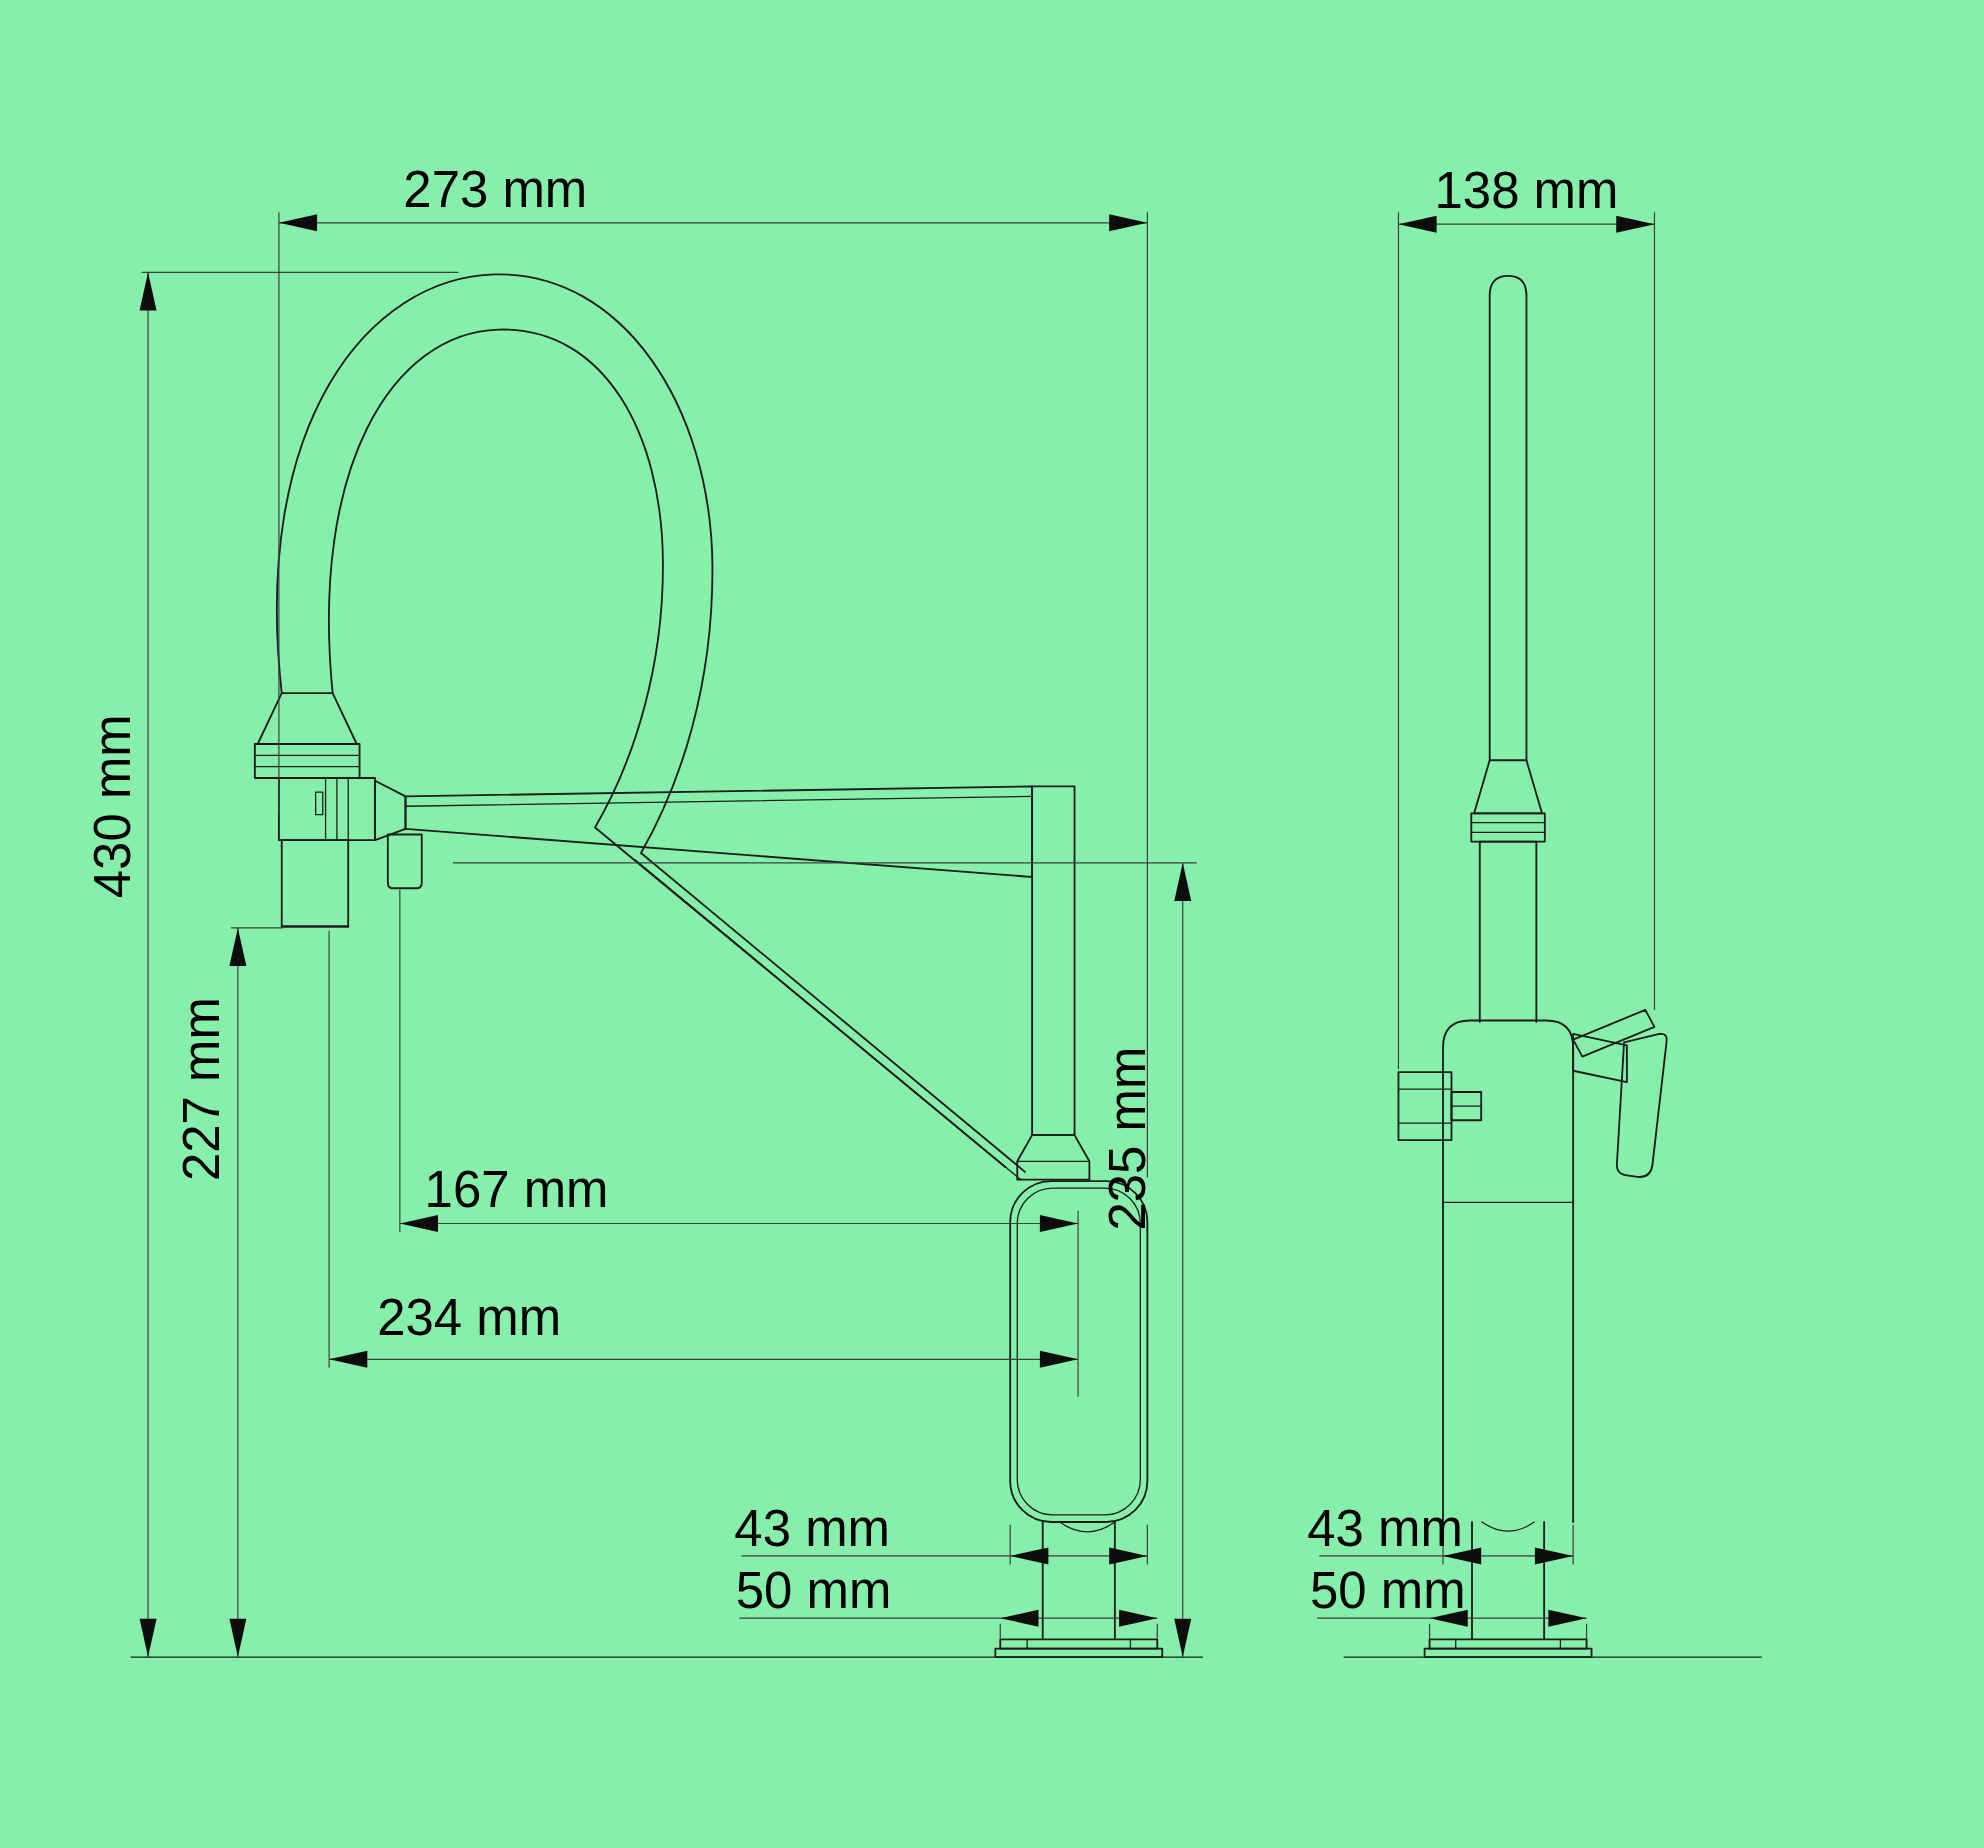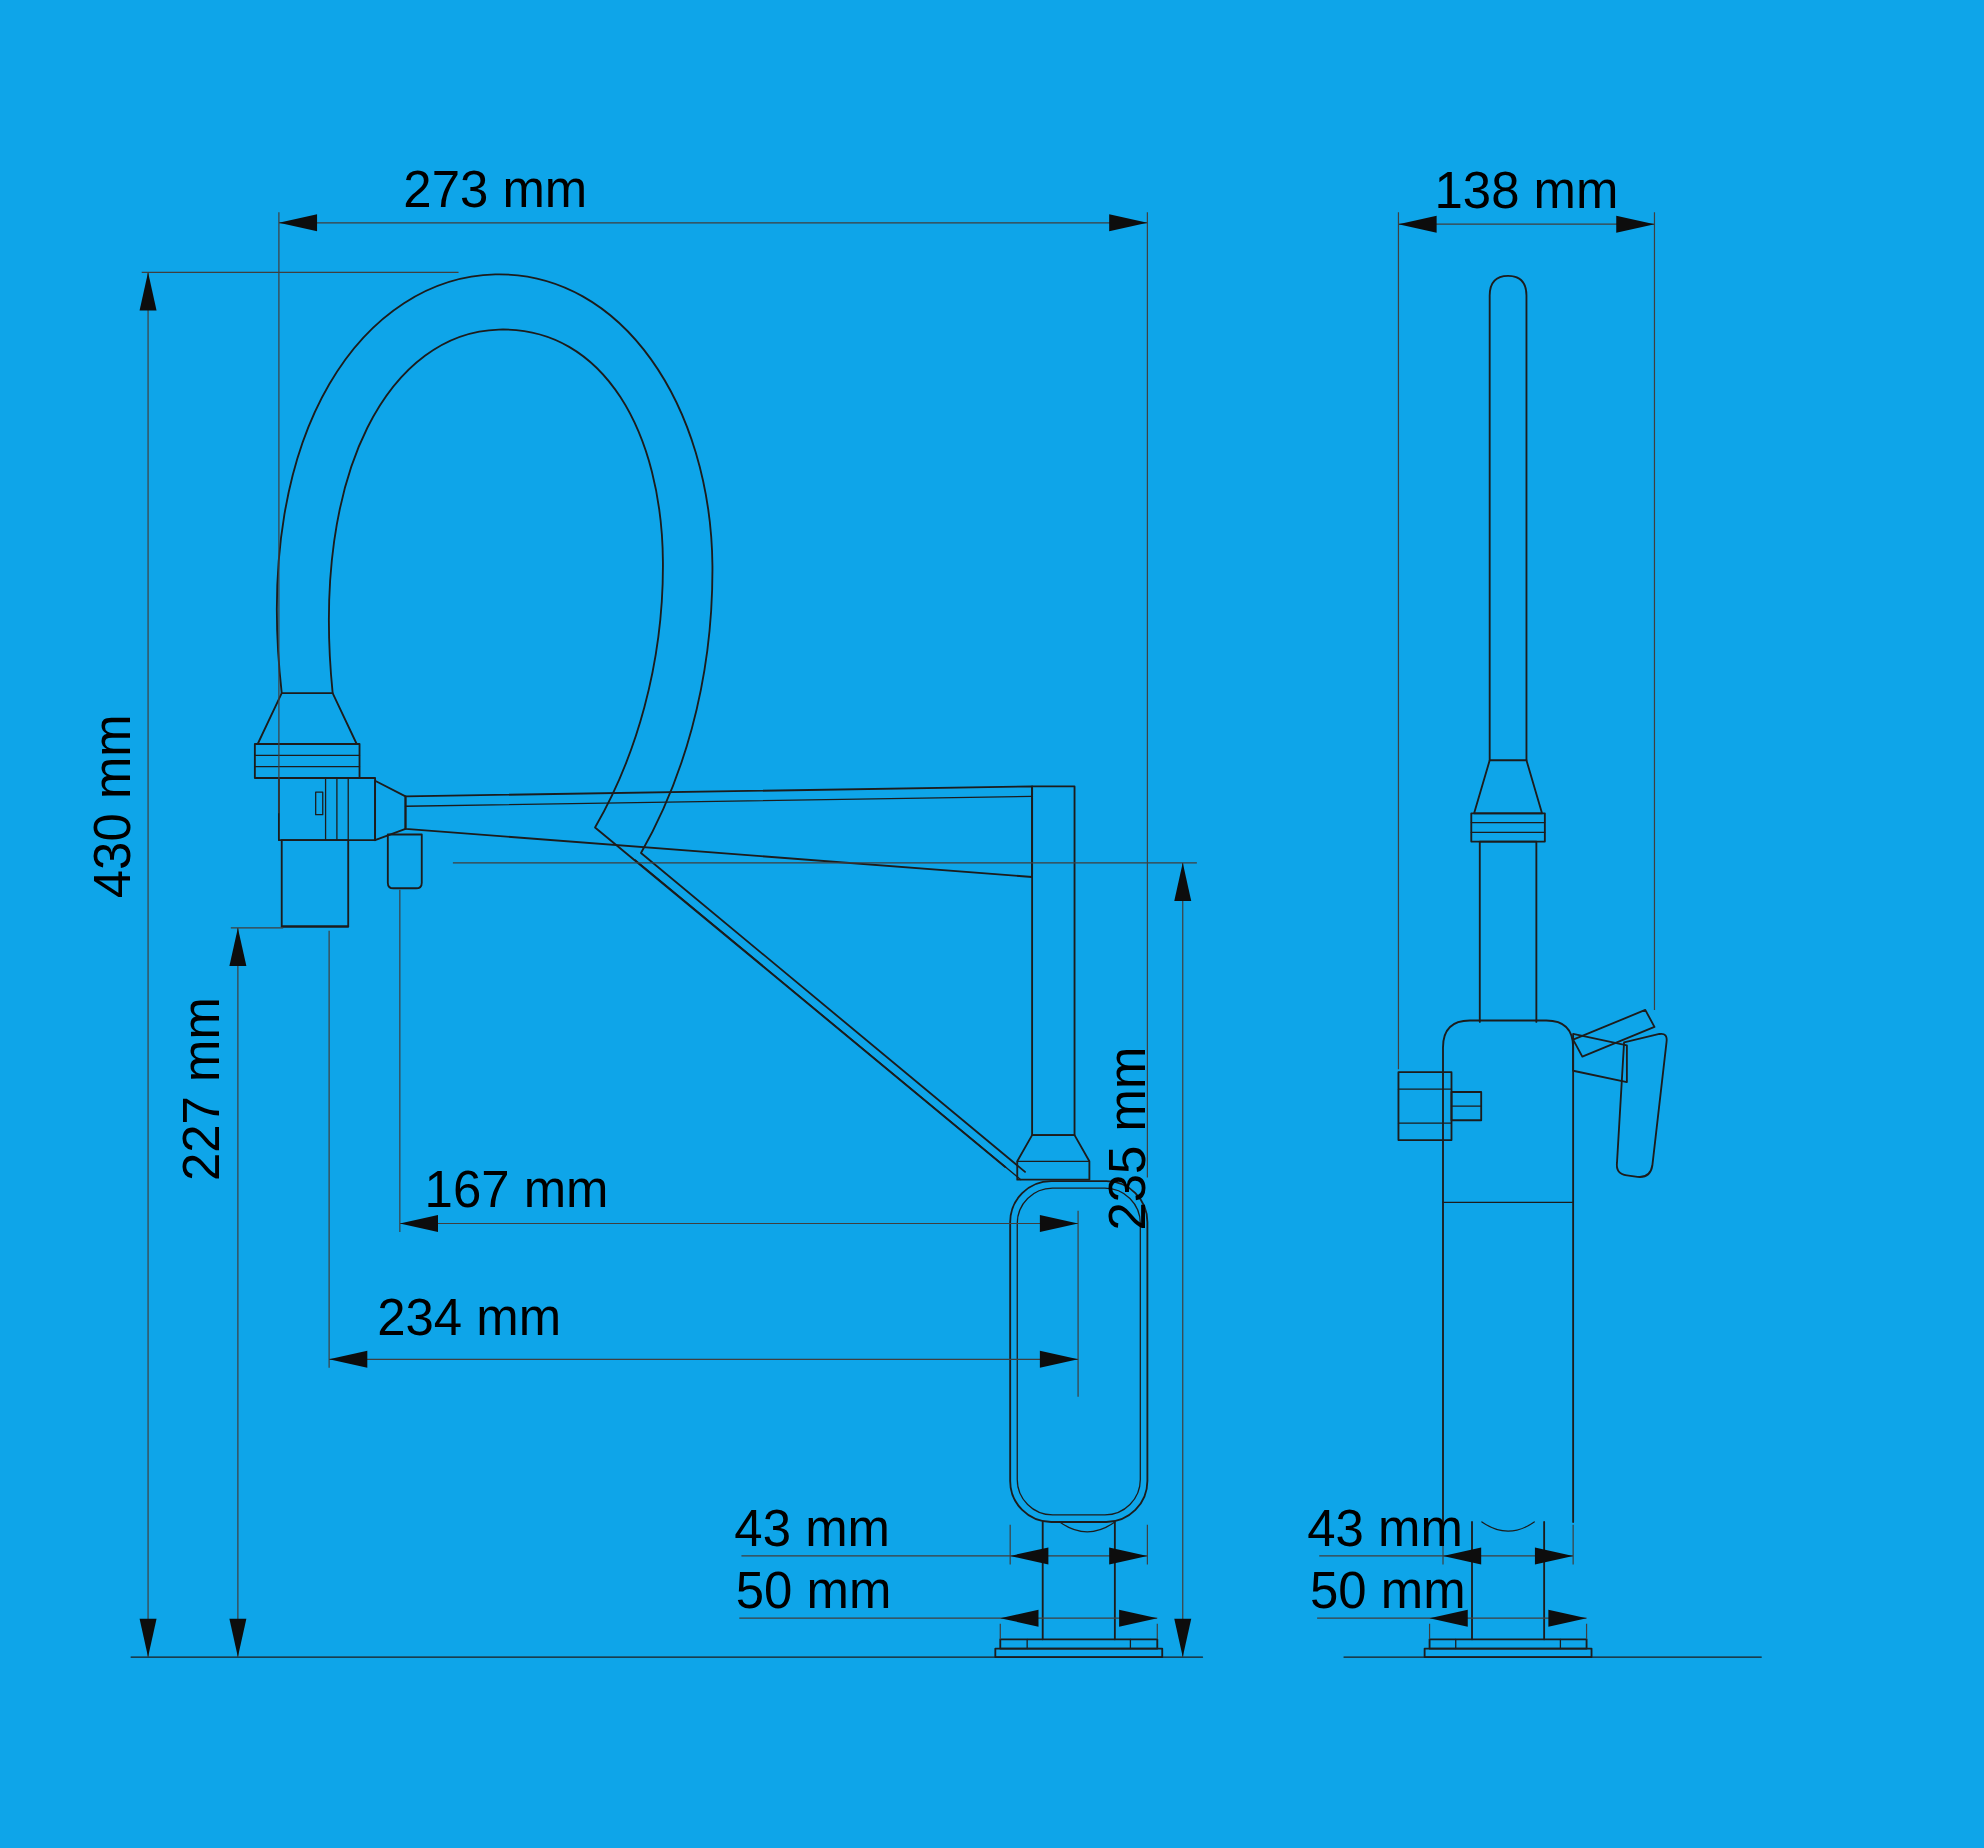--- a/index.html
+++ b/index.html
@@ -1,16 +1,16 @@
 <!DOCTYPE html>
 <html style="font-size:11.3px"><head>
 <meta charset="utf-8">
 <style>
   html,body{margin:0;padding:0;background:#ffffff;}
-  .page{width:1985px;height:1848px;background:#0ea5e9;position:relative;}
+  .page{width:1985px;height:1848px;background:#86efac;position:relative;}
   svg{display:block;}
   .outline{fill:none;stroke:#1c1c1c;stroke-width:2.6;stroke-linejoin:round;stroke-linecap:round;}
   .outline2{fill:none;stroke:#1c1c1c;stroke-width:1.8;stroke-linejoin:round;stroke-linecap:round;}
   .dim{fill:none;stroke:#3f3f3f;stroke-width:1.7;stroke-linecap:butt;}
   .ah{fill:#0d0d0d;stroke:none;}
   .dim-label{font-family:"Liberation Sans",sans-serif;font-size:72px;fill:#000;}
   .mid{text-anchor:middle;}
 </style>
 </head>
 <body>

